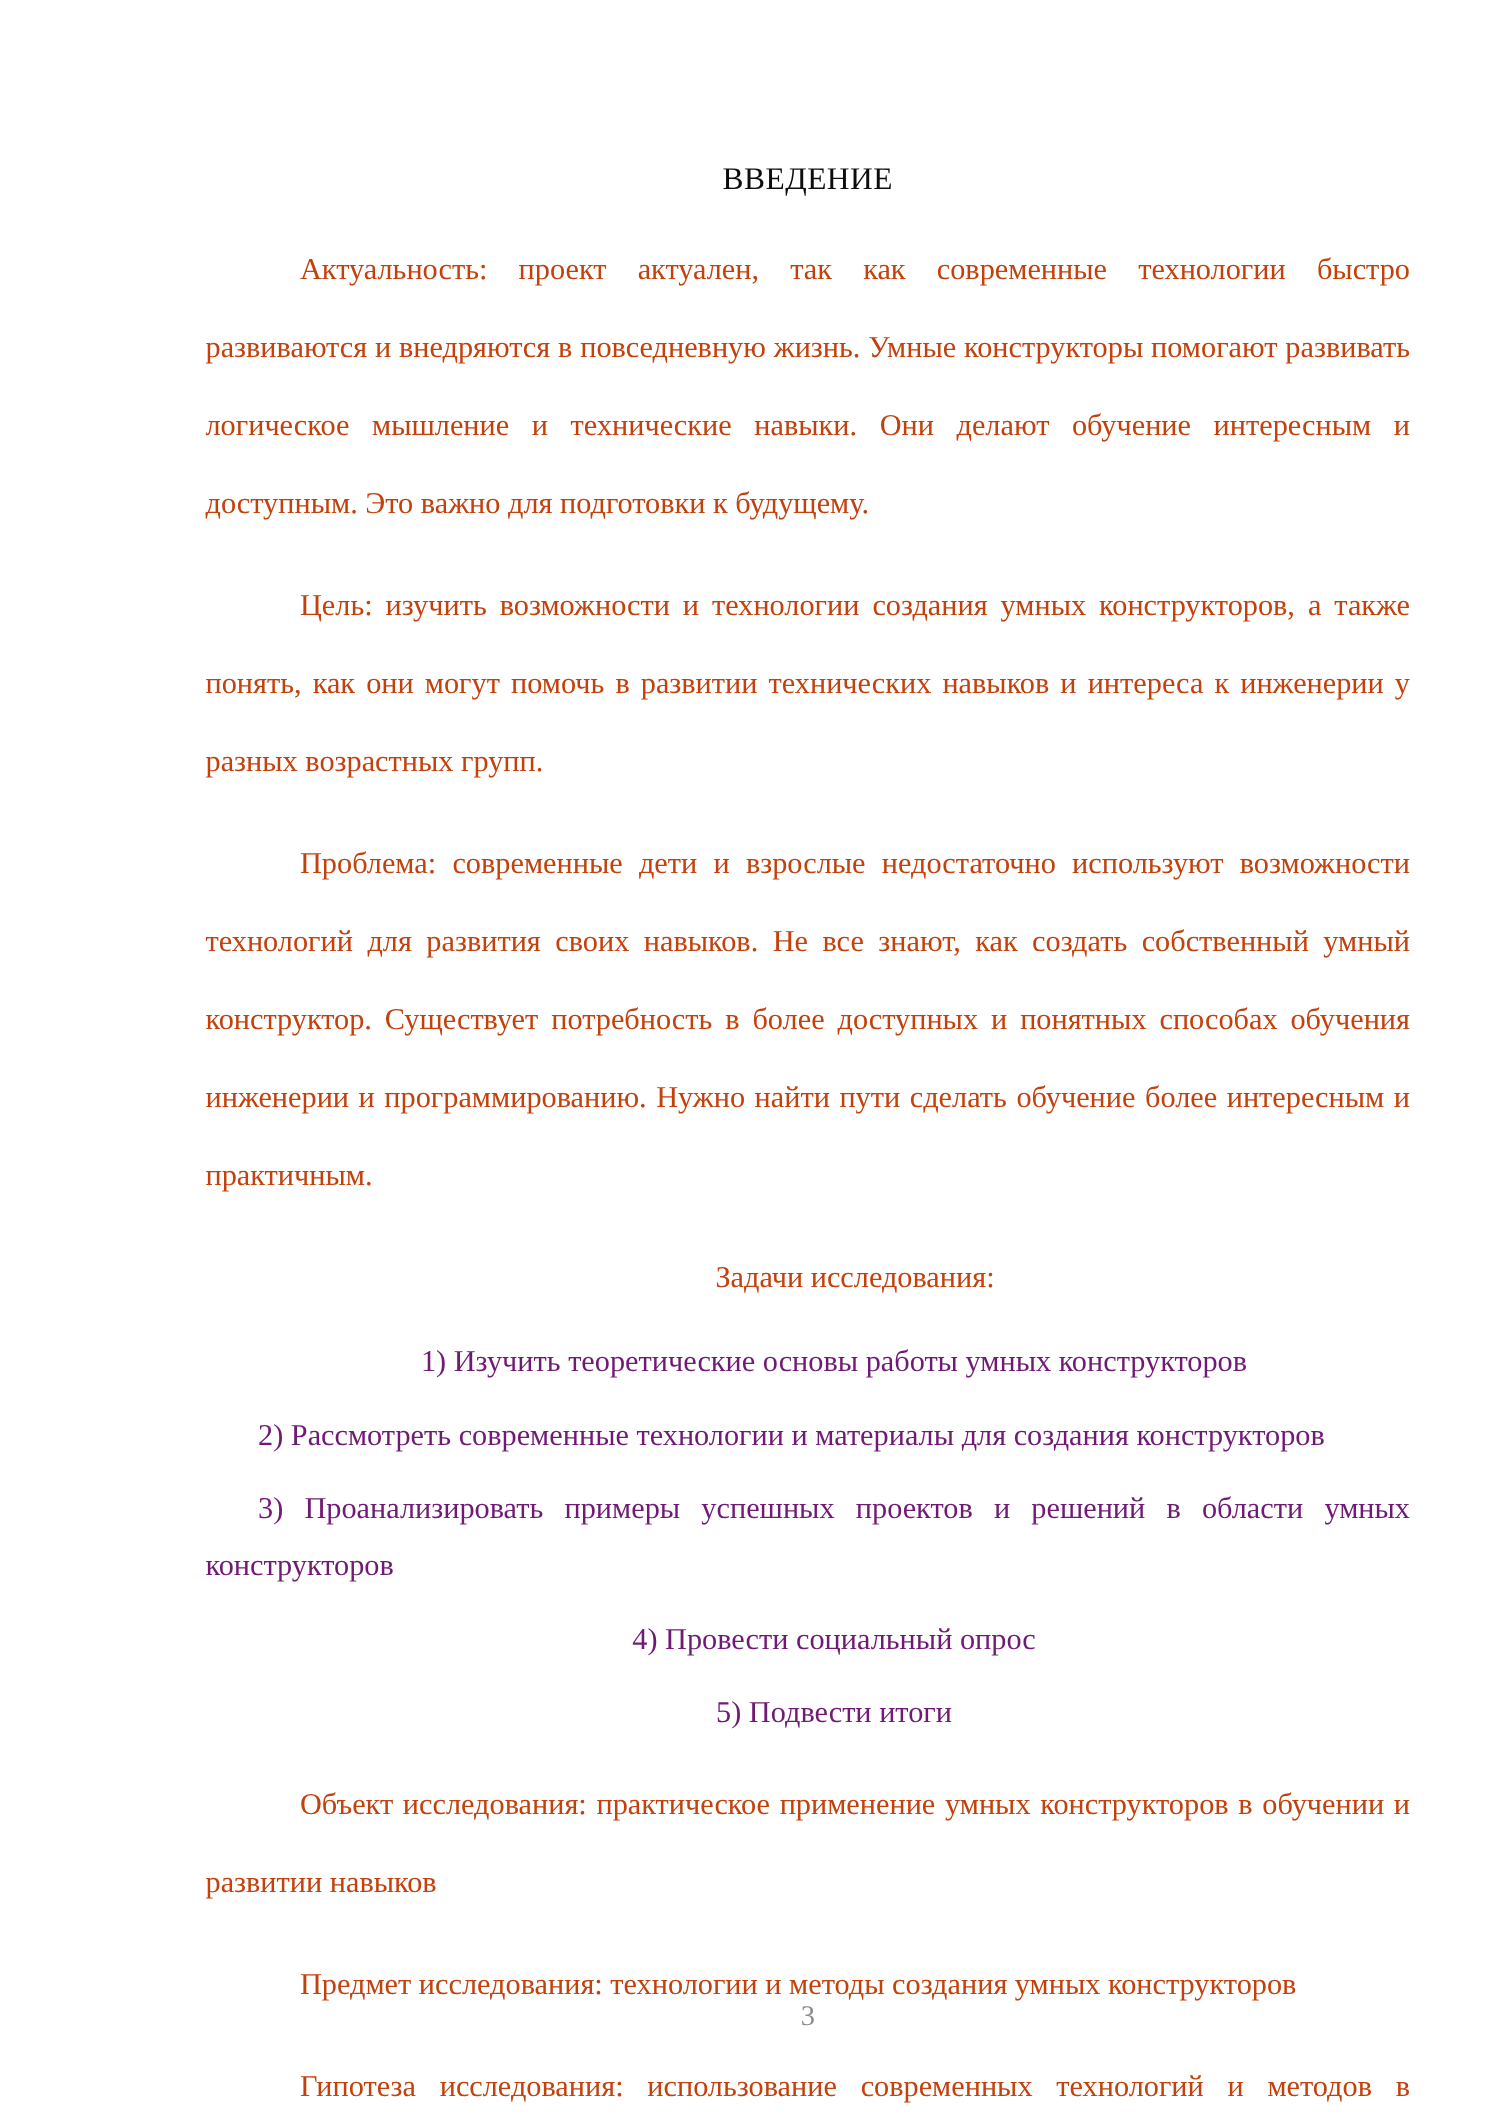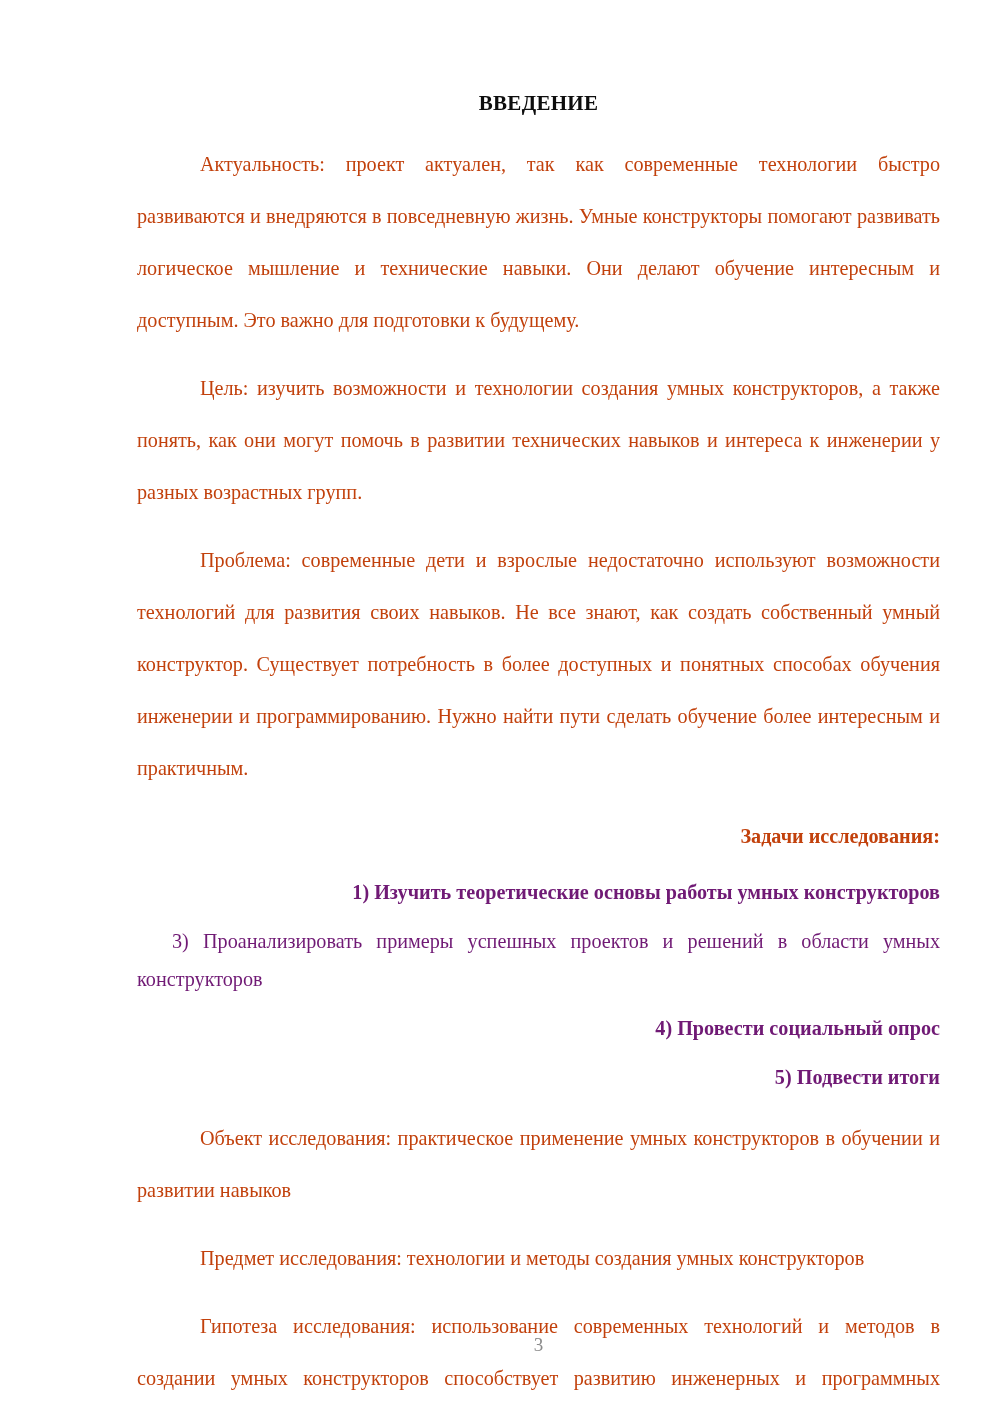--- a/index.html
+++ b/index.html
@@ -23,25 +23,25 @@
 
   .content {
     position: absolute;
     left: 137px;
     top: 88px;
     width: 803px;
   }
 
   .doc-title {
     font-size: 21px;
-    font-weight: bold;
+    font-weight: normal;
     text-align: center;
     letter-spacing: 0.3px;
     line-height: 30px;
-    margin: 0 0 20px 0;
+    margin: 16px 0 20px 0;
     color: #0d0d0d;
   }
 
   .para {
     font-size: 20.2px;
     line-height: 52px;
     text-align: justify;
     text-justify: inter-word;
     text-indent: 63px;
     margin: 16px 0 11px 0;
@@ -59,22 +59,21 @@
     line-height: 38px;
     text-align: justify;
     text-justify: inter-word;
     text-indent: 35px;
     margin: 0 0 11px 0;
     color: #701a75;
   }
 
   
   .nostretch {
-    text-align: right;
-    font-weight: bold;
+    text-align: center;
   }
 
   .page-number {
     position: absolute;
     left: 137px;
     width: 803px;
     top: 1332px;
     text-align: center;
     font-size: 19px;
     line-height: 26px;
@@ -94,20 +93,21 @@
     <p class="para">Актуальность: проект актуален, так как современные технологии быстро развиваются и внедряются в повседневную жизнь. Умные конструкторы помогают развивать логическое мышление и технические навыки. Они делают обучение интересным и доступным. Это важно для подготовки к будущему.</p>
 
     <p class="para">Цель: изучить возможности и технологии создания умных конструкторов, а также понять, как они могут помочь в развитии технических навыков и интереса к инженерии у разных возрастных групп.</p>
 
     <p class="para">Проблема: современные дети и взрослые недостаточно используют возможности технологий для развития своих навыков. Не все знают, как создать собственный умный конструктор. Существует потребность в более доступных и понятных способах обучения инженерии и программированию. Нужно найти пути сделать обучение более интересным и практичным.</p>
 
     <p class="para nostretch">Задачи исследования:</p>
 
     <p class="list-item nostretch">1) Изучить теоретические основы работы умных конструкторов</p>
 
+    <p class="list-item">2) Рассмотреть современные технологии и материалы для создания конструкторов</p>
 
     <p class="list-item">3) Проанализировать примеры успешных проектов и решений в области умных конструкторов</p>
 
     <p class="list-item nostretch">4) Провести социальный опрос</p>
 
     <p class="list-item nostretch">5) Подвести итоги</p>
 
     <p class="para">Объект исследования: практическое применение умных конструкторов в обучении и развитии навыков</p>
 
     <p class="para">Предмет исследования: технологии и методы создания умных конструкторов</p>

